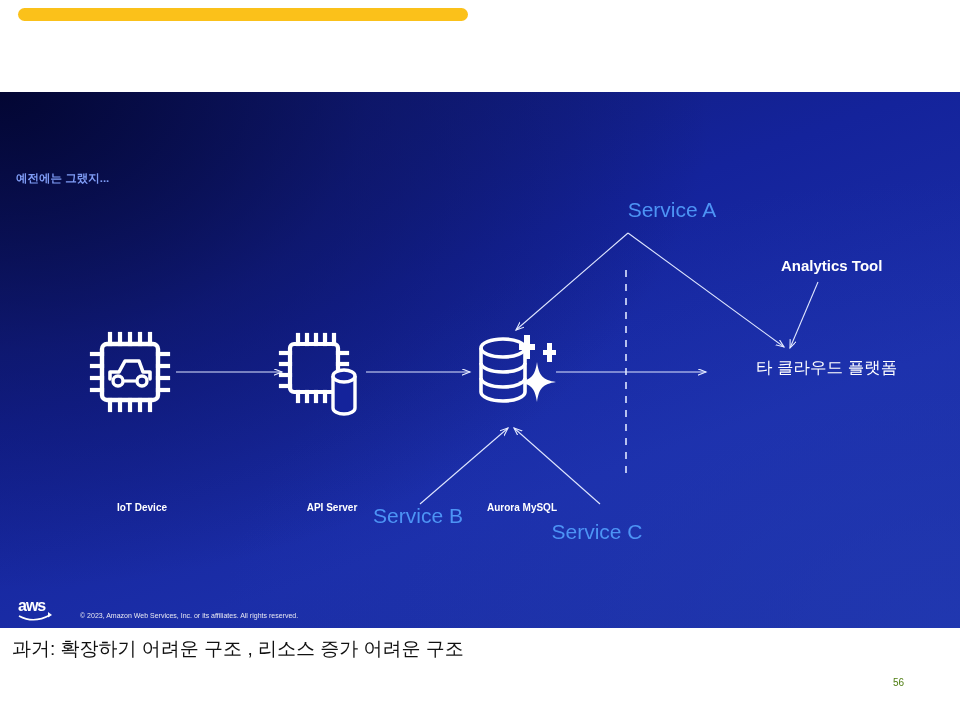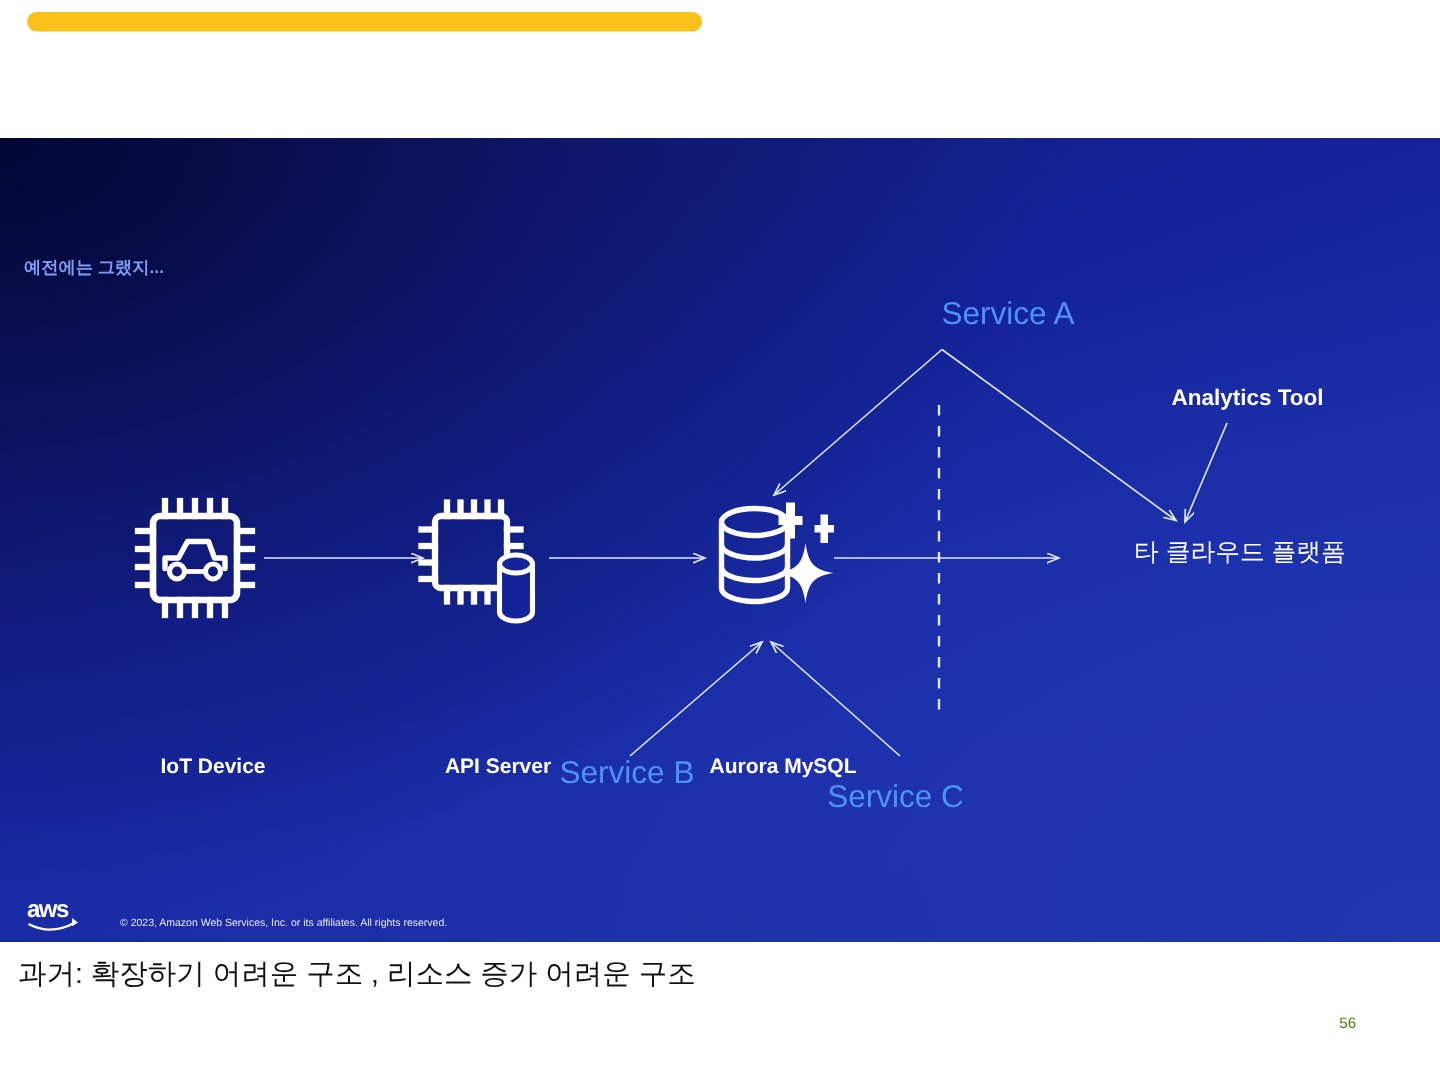--- a/index.html
+++ b/index.html
@@ -71,21 +71,21 @@
     left: 0;
     top: 0;
     width: 960px;
     height: 536px;
   }
   .diagram svg { display: block; }
 
   
   .node-label {
     position: absolute;
-    font-size: 14px;
+    font-size: 10px;
     font-weight: bold;
     color: #ffffff;
     white-space: nowrap;
     transform: translateX(-50%);
     padding-left: 24px;
   }
   .svc-label {
     position: absolute;
     font-size: 21px;
     color: #4d94f5;

